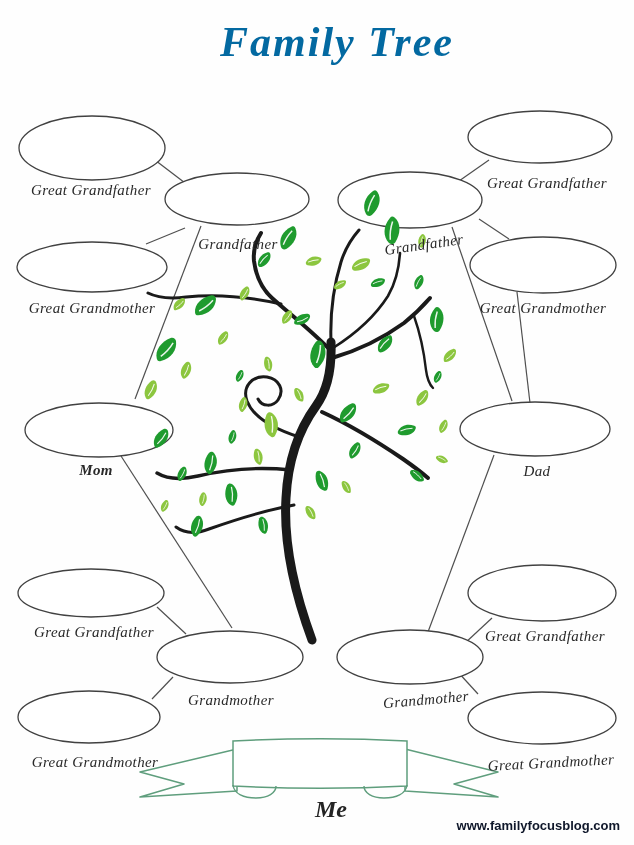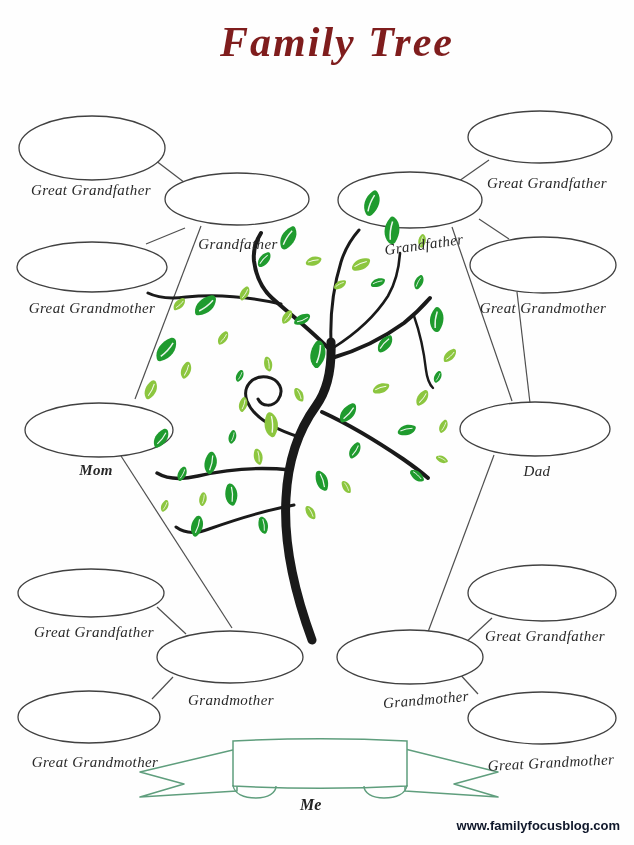--- a/index.html
+++ b/index.html
@@ -2,31 +2,31 @@
 <html><head>
 <meta charset="utf-8">
 <style>
   html,body{margin:0;padding:0;background:#ffffff;}
   .page{
     position:relative;width:634px;height:845px;background:#fefefe;overflow:hidden;
     font-family:"Liberation Sans",sans-serif;
   }
   .page-title{
     position:absolute;left:0;right:0;top:18px;margin:0;text-align:center;
-    font-family:cursive;font-size:42px;font-weight:600;color:#7f1d1d;
+    font-family:cursive;font-size:42px;font-weight:600;color:#0369a1;
     font-style:italic;letter-spacing:2px;padding-left:40px;
   }
   .chart-svg{position:absolute;left:0;top:0;}
   .node-label{
     position:absolute;white-space:nowrap;color:#292929;
     font-family:cursive;font-style:italic;font-size:15px;letter-spacing:0.4px;
   }
   .me-label{
     position:absolute;white-space:nowrap;color:#232323;
-    font-family:cursive;font-style:italic;font-size:16px;font-weight:600;
+    font-family:cursive;font-style:italic;font-size:24px;font-weight:600;margin-left:15px;
   }
   .footer-url{
     position:absolute;right:14px;top:818px;color:#0f172a;
     font-size:13px;font-weight:bold;font-family:"Liberation Sans",sans-serif;text-align:center;
   }
 </style>
 </head>
 <body>
 
 <div class="page">

